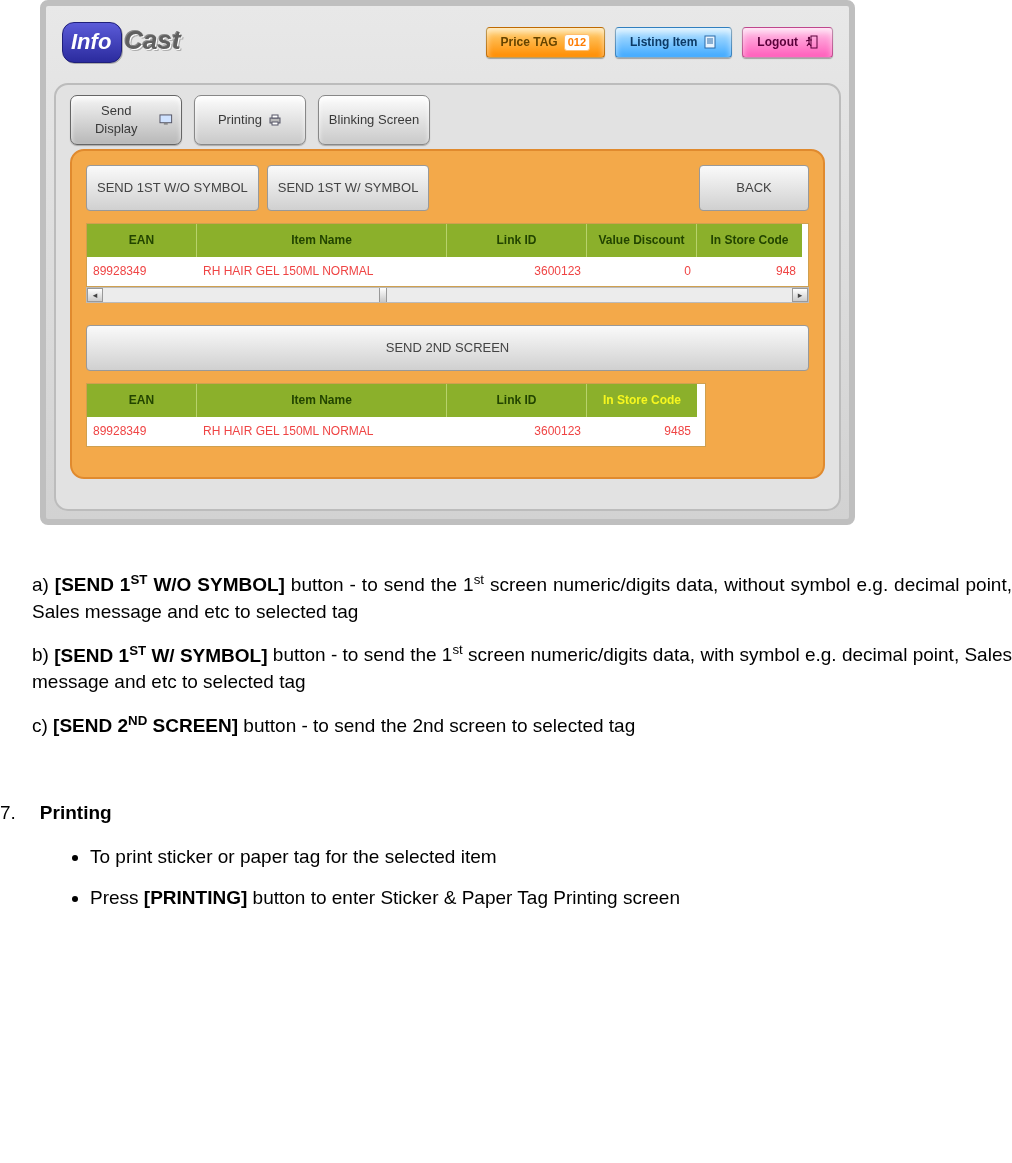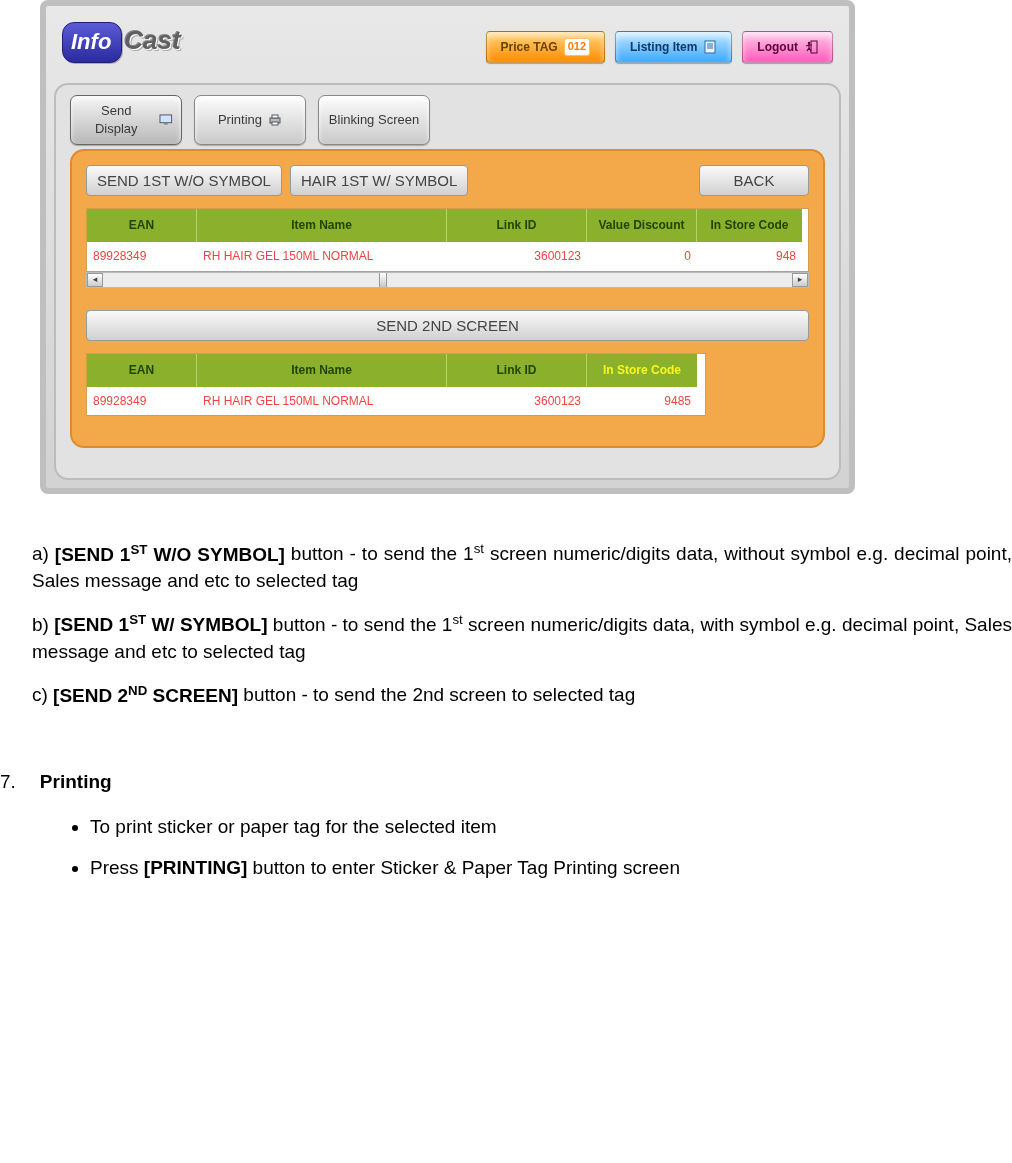--- a/index.html
+++ b/index.html
@@ -13,21 +13,21 @@
   .app-window {
     margin: 0 0 0 40px;
     width: 815px;
     border: 6px solid #bfbfbf;
     border-radius: 8px;
     background: linear-gradient(#e8e8e8, #d2d2d2);
     padding: 10px 2px 2px 2px;
   }
   .titlebar {
     display: flex;
-    align-items: flex-end;
+    align-items: center;
     justify-content: space-between;
     padding: 6px 14px 14px 14px;
   }
   .logo {
     display: flex;
     align-items: baseline;
     gap: 2px;
     filter: drop-shadow(1px 1px 0 rgba(0,0,0,0.25));
   }
   .logo-info {
@@ -114,22 +114,22 @@
   }
   .btn-bar {
     display: flex;
     gap: 8px;
     align-items: center;
   }
   .grey-btn {
     background: linear-gradient(#fafafa, #d0d0d0);
     border: 1px solid #999;
     border-radius: 4px;
-    padding: 4px 10px;
-    font-size: 15px;
+    padding: 13px 10px;
+    font-size: 13px;
     color: #444;
     cursor: pointer;
     min-width: 128px;
     text-align: center;
   }
   .spacer { flex: 1; }
   .back-btn { min-width: 110px; }
   .data-table {
     margin-top: 12px;
     border: 1px solid #cfa050;
@@ -266,21 +266,21 @@
         </span>
       </div>
       <div class="tab-btn">
         <span>Blinking Screen</span>
       </div>
     </div>
 
     <div class="orange-card">
       <div class="btn-bar">
         <div class="grey-btn">SEND 1ST W/O SYMBOL</div>
-        <div class="grey-btn">HAIR 1ST W/ SYMBOL</div>
+        <div class="grey-btn">SEND 1ST W/ SYMBOL</div>
         <div class="spacer"></div>
         <div class="grey-btn back-btn">BACK</div>
       </div>
 
       <div class="data-table">
         <div class="th-row">
           <div class="th col-ean">EAN</div>
           <div class="th col-name">Item Name</div>
           <div class="th col-link" style="text-align:center">Link ID</div>
           <div class="th col-vdisc" style="text-align:center">Value Discount</div>

